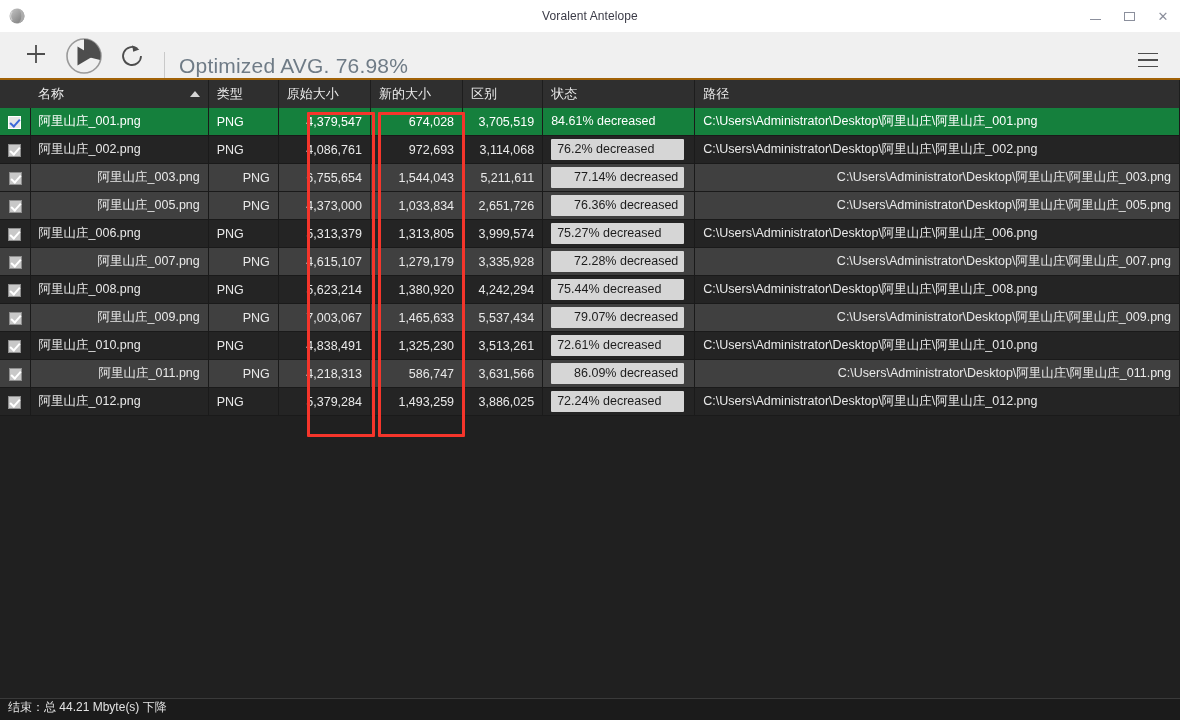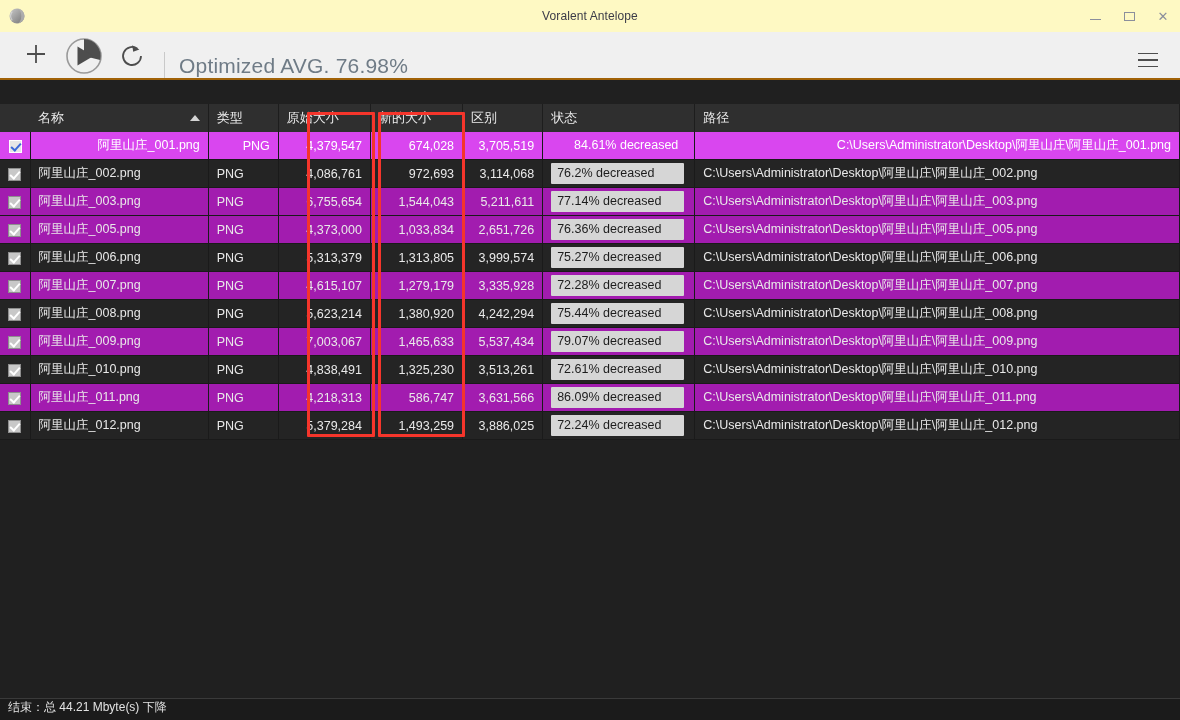--- a/index.html
+++ b/index.html
@@ -17,21 +17,21 @@
     width: 1180px;
     height: 720px;
     background: #222;
     display: flex;
     flex-direction: column;
   }
 
   
   .titlebar {
     height: 32px;
-    background: #fef9c3;
+    background: #ffffff;
     display: flex;
     align-items: center;
     position: relative;
     flex: 0 0 32px;
   }
   .app-logo {
     width: 22px; height: 22px;
     margin-left: 6px;
     position: relative;
   }
@@ -124,21 +124,20 @@
     flex: 1 1 auto;
     background: #202020;
     position: relative;
     overflow: hidden;
   }
   table.grid {
     width: 1180px;
     border-collapse: collapse;
     table-layout: fixed;
     font-size: 12.5px;
-    margin-top: 24px;
   }
   table.grid thead th {
     background: #2f2f2f;
     color: #ececec;
     height: 28px;
     font-weight: normal;
     text-align: left;
     padding: 0 8px;
     border-right: 1px solid #1d1d1d;
     font-size: 13px;
@@ -160,23 +159,23 @@
   table.grid tbody td {
     color: #e9e9e9;
     padding: 0 8px;
     border-right: 1px solid #1a1a1a;
     border-bottom: 1px solid #1a1a1a;
     white-space: nowrap;
     overflow: hidden;
     vertical-align: middle;
     height: 27px;
   }
-  tbody tr.odd  td { background: #a21caf; }
+  tbody tr.odd  td { background: #404040; text-align: right; }
   tbody tr.even td { background: #242424; }
-  tbody tr.sel  td { background: #d946ef; color: #ffffff; text-align: right; }
+  tbody tr.sel  td { background: #15803d; color: #ffffff; }
 
   td.c-check { width: 30px; padding: 0 0 0 8px; border-right: none; }
   td.c-name  { width: 178px; }
   td.c-type  { width: 70px; }
   td.c-orig  { width: 65px; text-align: right; }
   td.c-new   { width: 65px; text-align: right; }
   td.c-diff  { width: 80px; text-align: right; }
   td.c-status{ width: 152px; }
   td.c-path  { width: 484px; border-right: none; }
 

